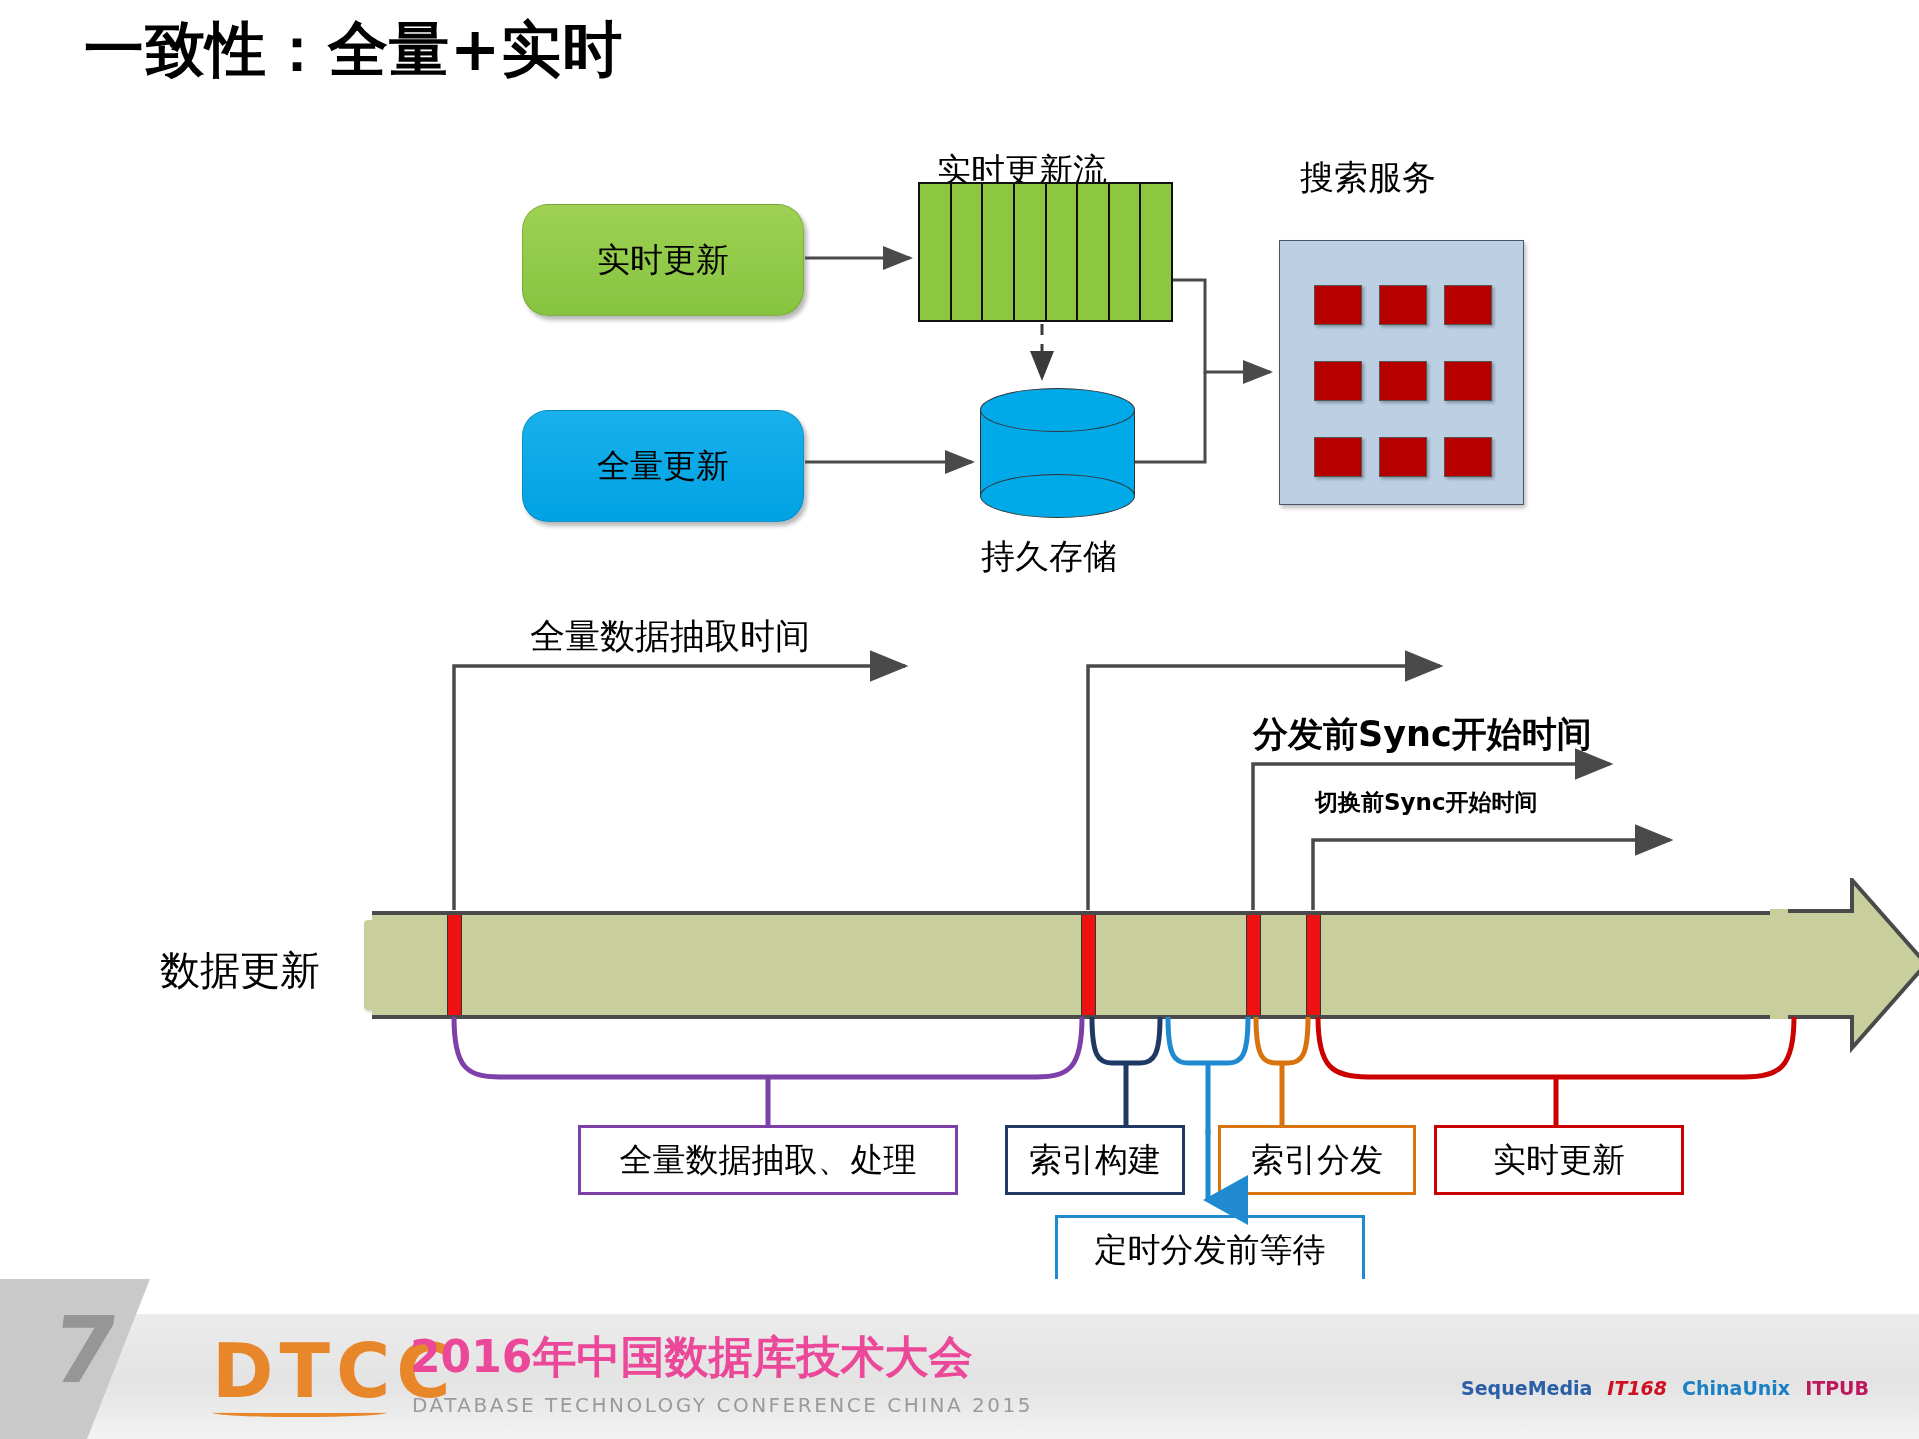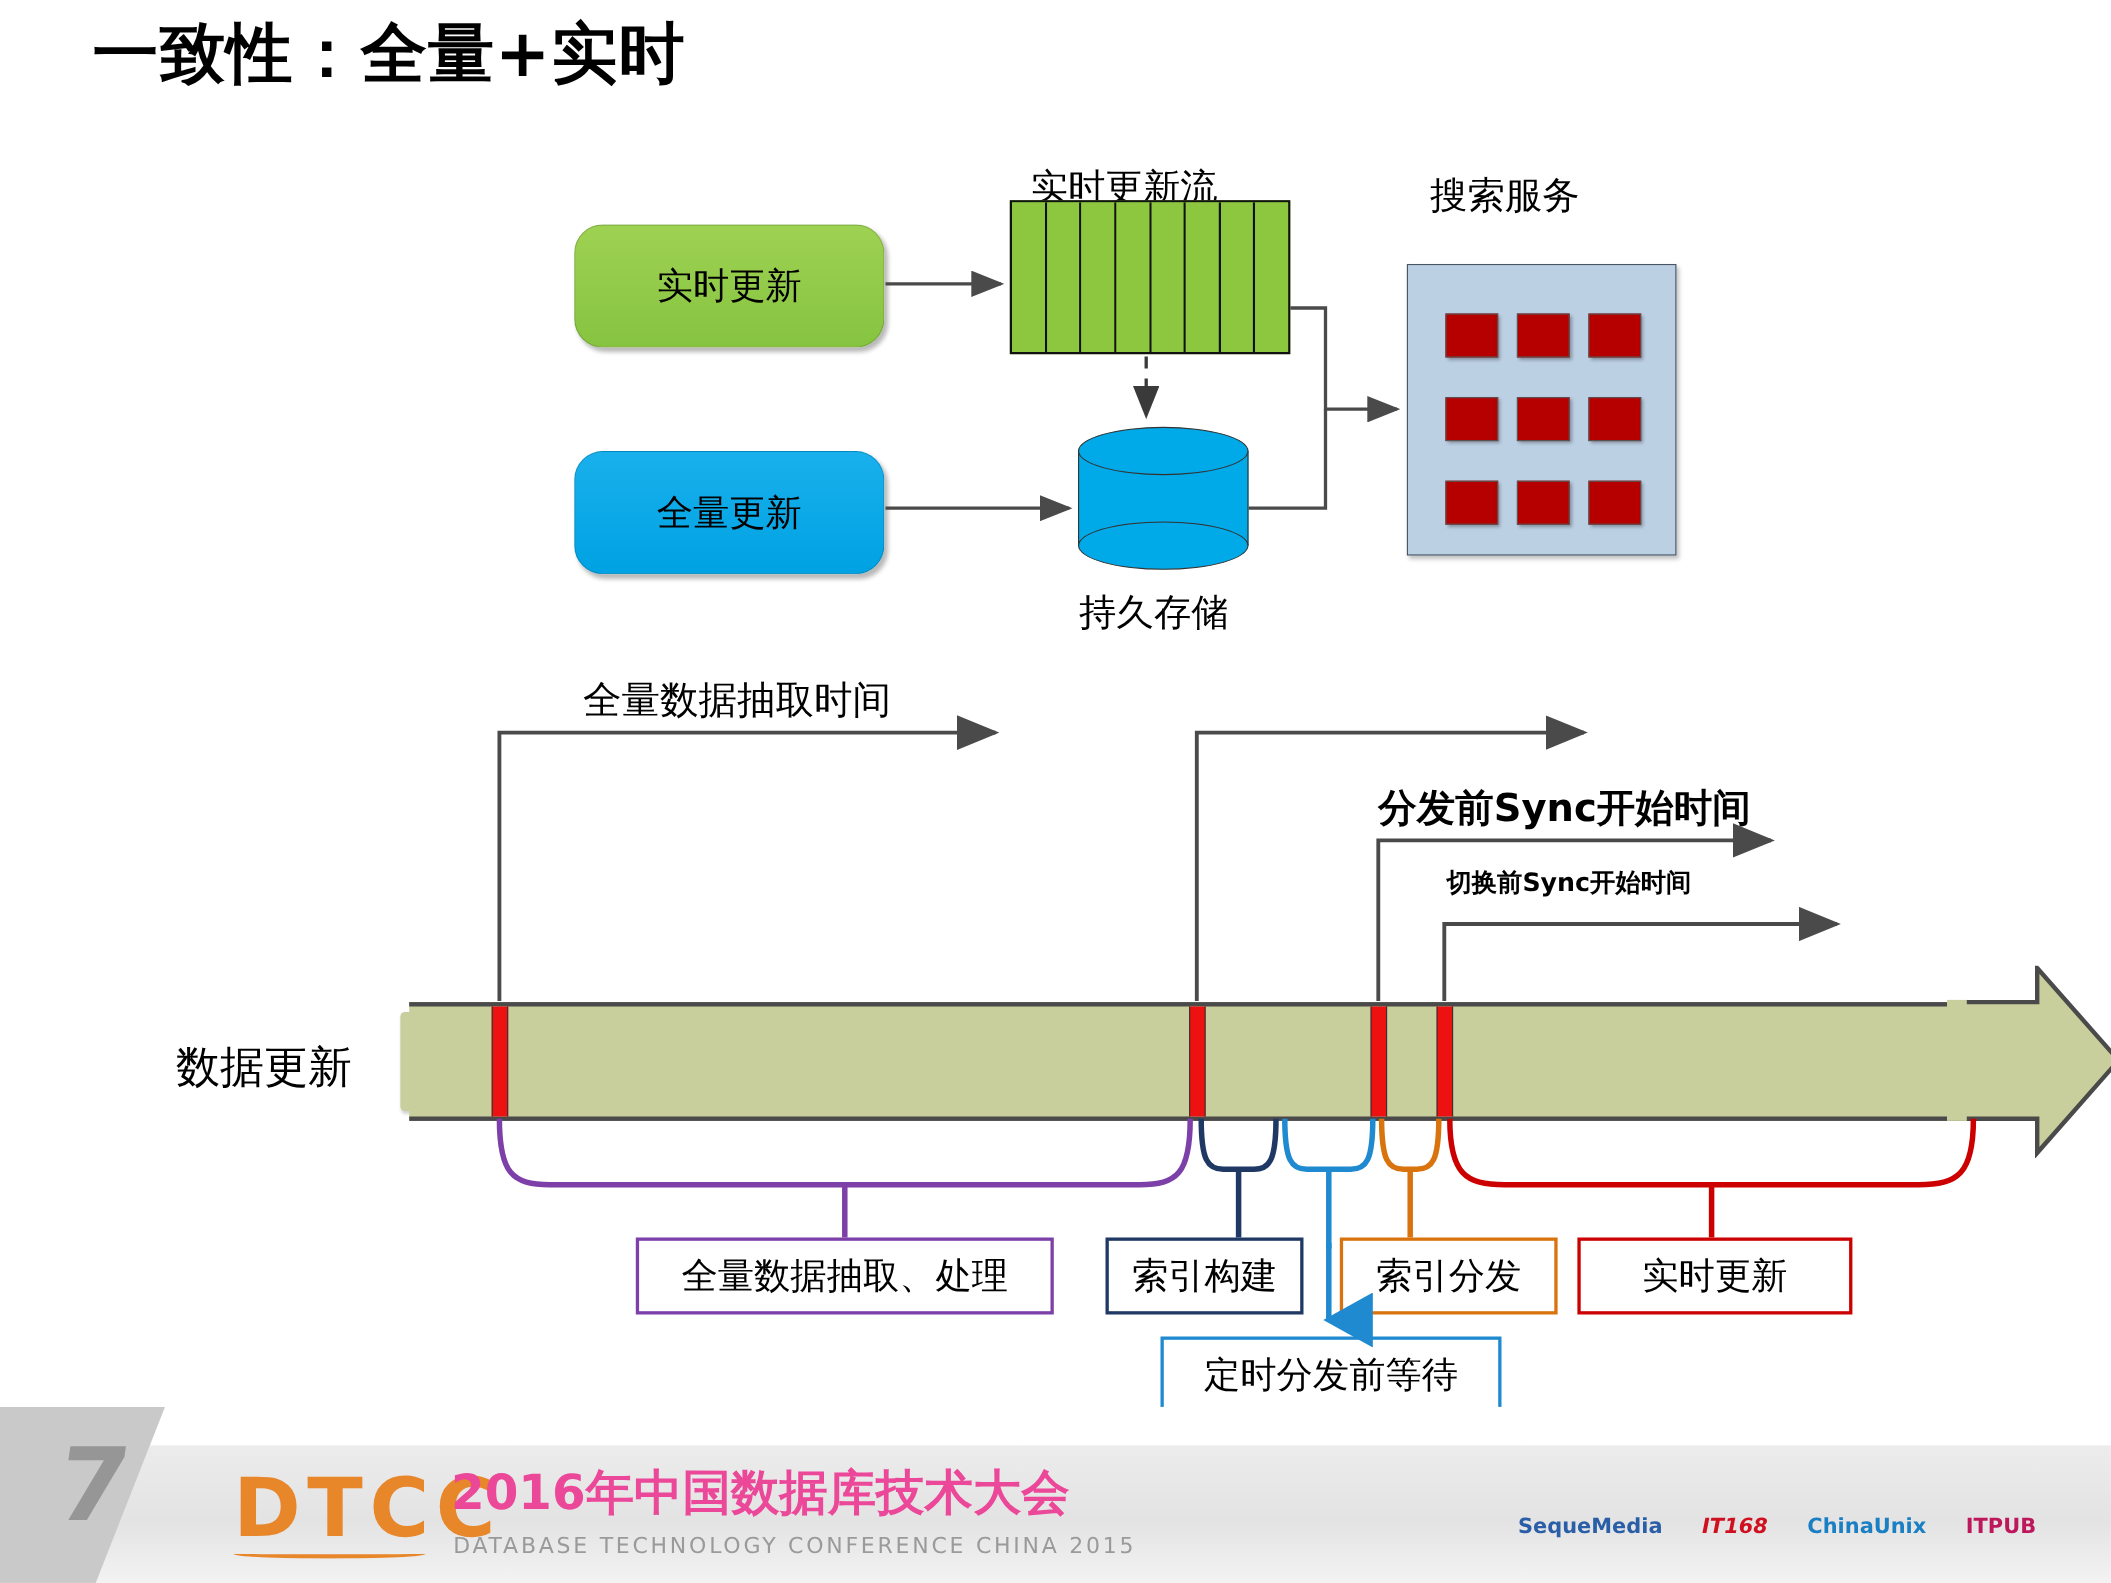--- a/index.html
+++ b/index.html
@@ -93,21 +93,21 @@
      color:#6e6e6e;font-size:92px;font-weight:bold;font-family:"DejaVu Sans",sans-serif;
      opacity:.55;transform:skewX(-8deg);overflow:hidden;}
   .dtcc{position:absolute;left:212px;bottom:22px;}
   .dtcc .mark{font-size:74px;font-weight:bold;color:#e8862a;letter-spacing:6px;
      font-family:"DejaVu Sans",sans-serif;line-height:.95;}
   .dtcc .underline{width:175px;height:5px;border-bottom:4px solid #e8862a;border-radius:50%;margin-top:2px;}
   .dtcc-cn{position:absolute;left:410px;bottom:52px;font-size:44px;font-weight:bold;color:#ec4899;
      font-family:"DejaVu Sans",sans-serif;white-space:nowrap;}
   .dtcc-en{position:absolute;left:412px;bottom:22px;font-size:20px;color:#9a9a9a;letter-spacing:2.5px;
      font-family:"DejaVu Sans",sans-serif;white-space:nowrap;text-align:right;}
-  .plogos{position:absolute;right:68px;bottom:40px;display:flex;align-items:center;gap:36px;}
+  .plogos{position:absolute;right:50px;bottom:40px;display:flex;align-items:center;gap:15px;}
   .plogo{font-size:19px;font-weight:bold;white-space:nowrap;font-family:"DejaVu Sans",sans-serif;}
 </style>
 </head>
 <body>
 
 <div class="slide">
 
   <div class="title">一致性：全量+实时</div>
 
   <div class="lbl" style="left:937px;top:112px;font-size:34px;margin-top:36px;">实时更新流</div>

